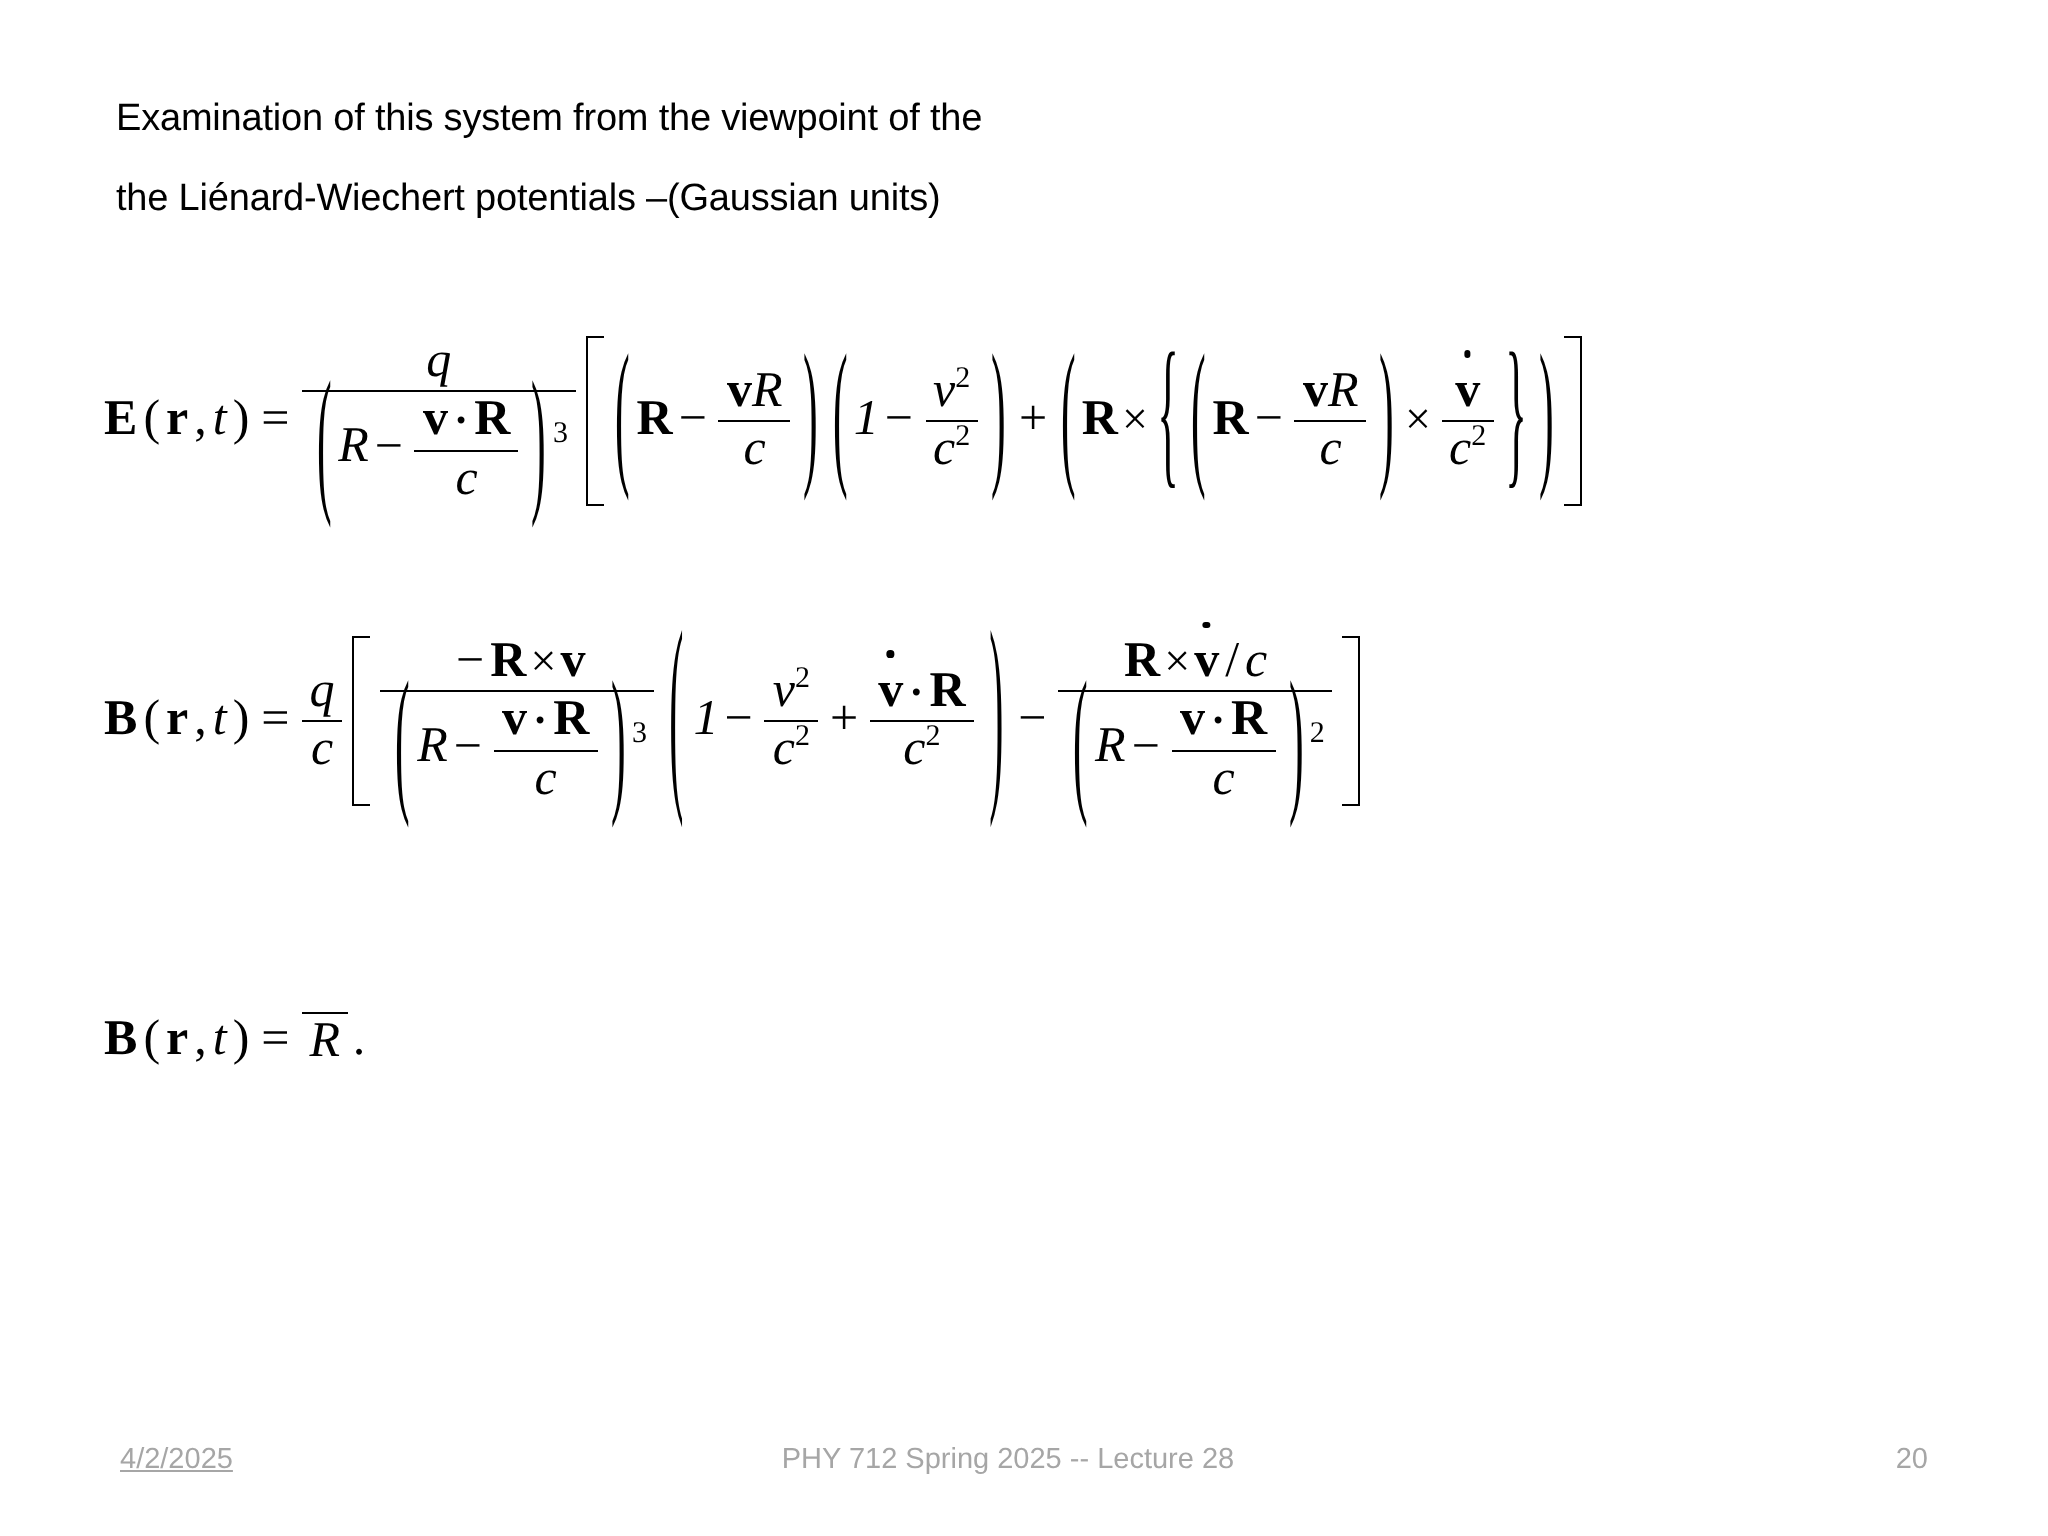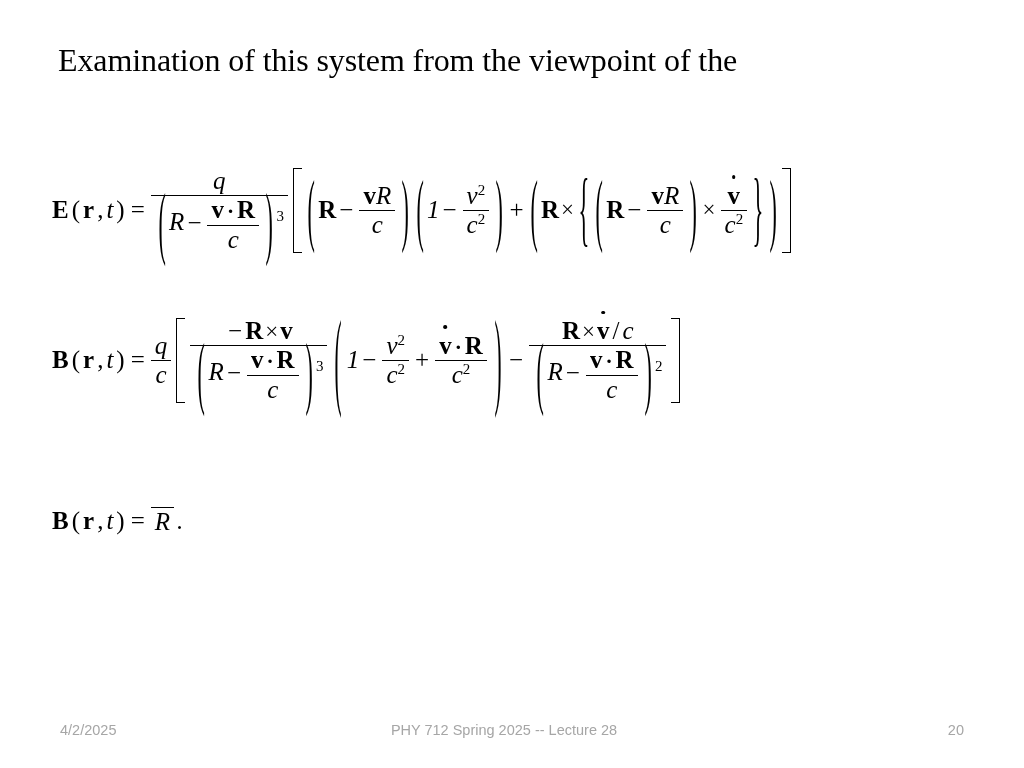--- a/index.html
+++ b/index.html
@@ -21,22 +21,22 @@
   }
 
   
   .title-block {
     position: absolute;
     left: 58px;
     top: 40px;
     width: 900px;
   }
   .title-line {
-    font-family: Liberation Serif, serif;
-    font-size: 32px;
+    font-family: Liberation Sans, sans-serif;
+    font-size: 19px;
     line-height: 40px;
     color: #000000;
     white-space: nowrap;
     letter-spacing: -0.1px;
   }
 
   
   .mathblock {
     position: absolute;
     font-family: "Liberation Serif", serif;
@@ -164,31 +164,32 @@
   .footer {
     position: absolute;
     left: 0;
     right: 0;
     top: 722px;
     height: 24px;
     font-family: "Liberation Sans", sans-serif;
     font-size: 14.5px;
     color: #a6a6a6;
   }
-  .footer-date  { position: absolute; left: 60px;  top: 0; }
+  .footer-date  { position: absolute; left: 60px;  top: 0; text-decoration: underline; }
   .footer-center{ position: absolute; left: 0; right: 16px; top: 0; text-align: center; }
   .footer-page  { position: absolute; right: 60px; top: 0; text-align: center; }
 </style>
 </head>
 <body>
 
 <div class="slide">
 
   <div class="title-block">
     <div class="title-line">Examination of this system from the viewpoint of the</div>
+    <div class="title-line">the Liénard-Wiechert potentials –(Gaussian units)</div>
   </div>
 
   <div class="mathblock" id="eq-e">
     <span class="stretchrow">
 
       <span class="inner">
         <span class="bf">E</span>
           <span class="op">(</span>
           <span class="bf">r</span>
           <span class="op">,</span>

